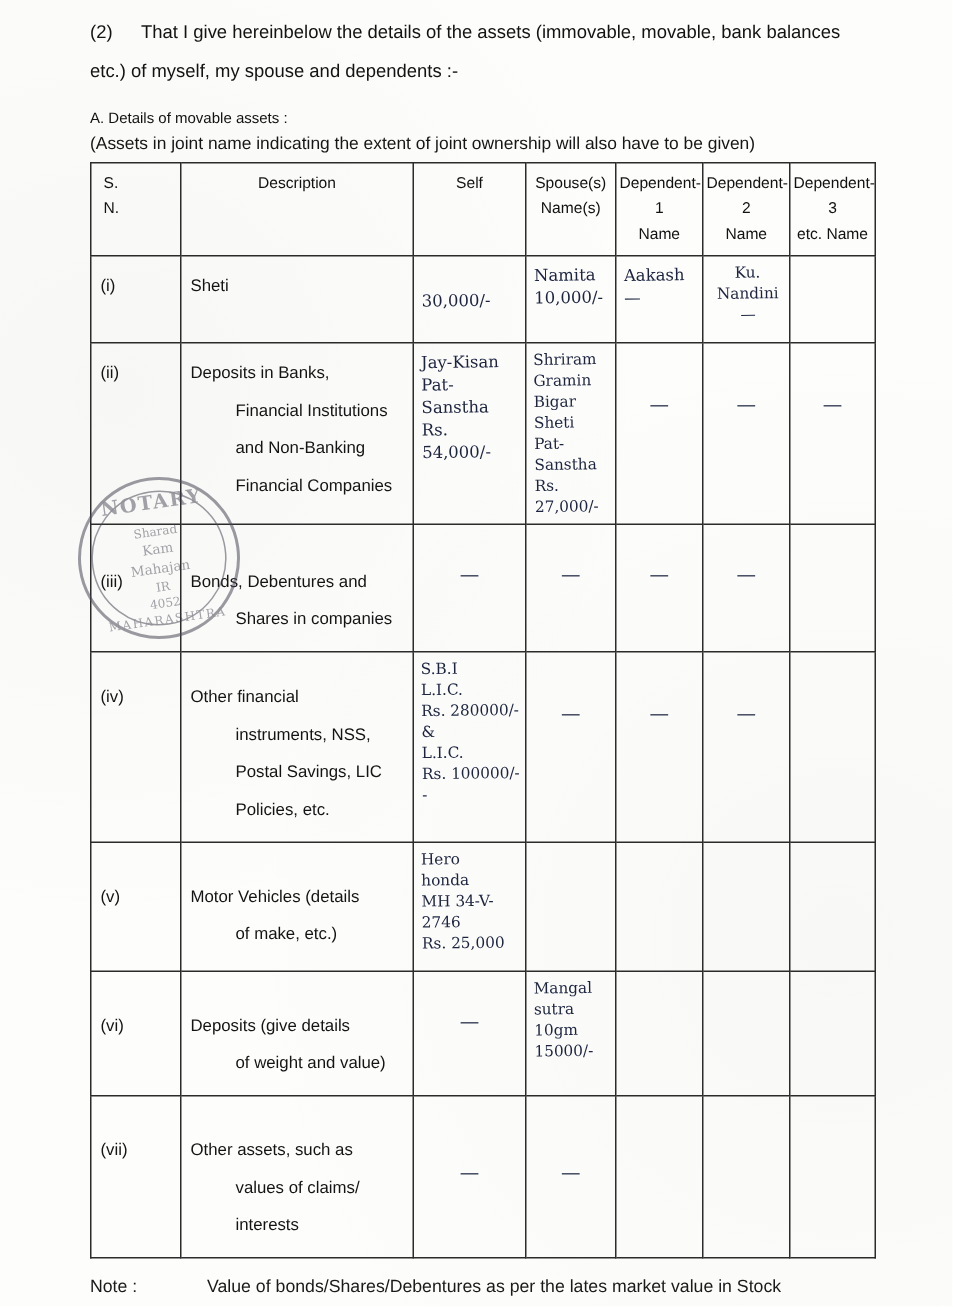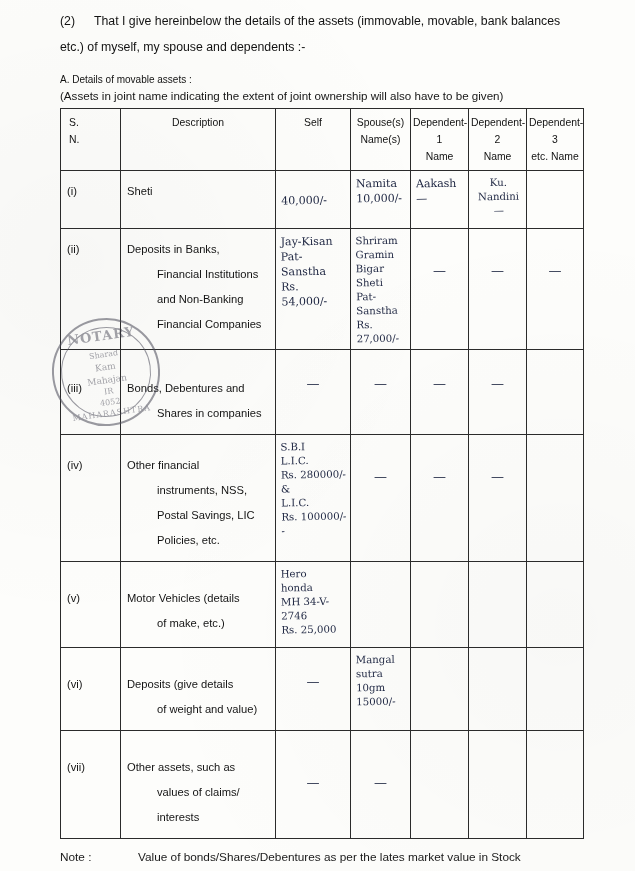--- a/index.html
+++ b/index.html
@@ -250,21 +250,21 @@
       <tbody>
 
         <tr style="height:58px">
           <td>
             <div class="desc-cell"><span class="lbl">(i)</span></div>
           </td>
           <td>
             <div class="desc-cell"><span>Sheti</span></div>
           </td>
           <td>
-            <div class="hand" style="padding-top:22px;white-space:pre-line">40,000/-</div>
+            <div class="hand" style="padding-top:22px;white-space:pre-line">30,000/-</div>
           </td>
           <td>
             <div class="hand" style="white-space:pre-line">Namita
 10,000/-</div>
           </td>
           <td>
             <div class="hand" style="white-space:pre-line;text-align:left">Aakash
 —</div>
           </td>
           <td>

